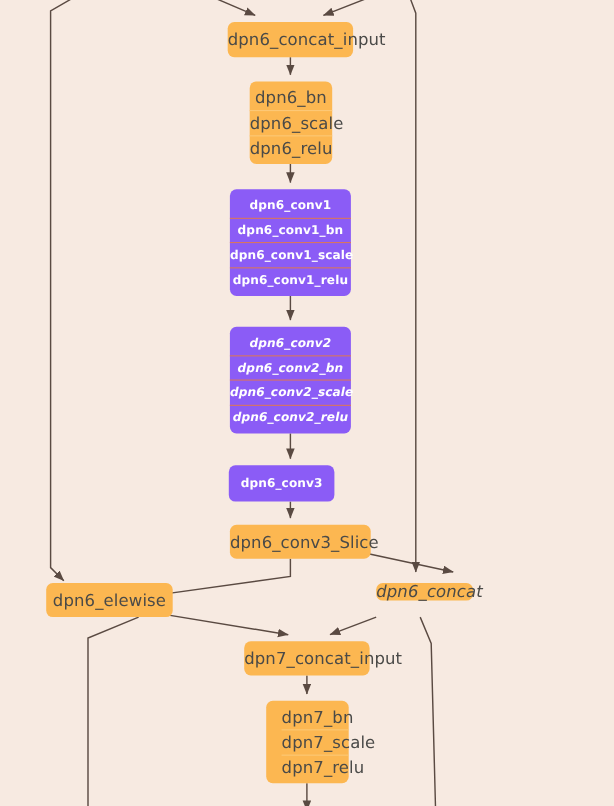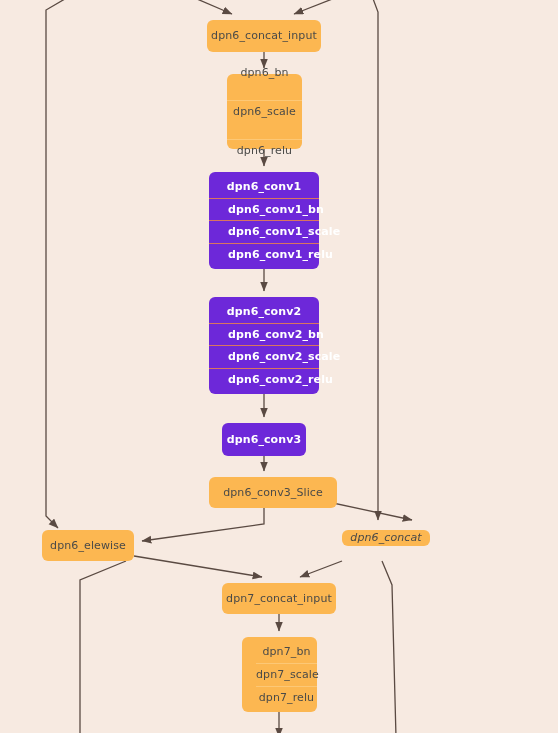--- a/index.html
+++ b/index.html
@@ -33,40 +33,39 @@
     justify-content: center;
     align-items: stretch;
     text-align: center;
     z-index: 2;
   }
   .node.orange {
     background: #fcb751;
     color: #4a4a48;
   }
   .node.red {
-    background: #6d28d9;
+    background: #8b5cf6;
     color: #ffffff;
   }
   .node .row {
-    font-size: 11px;
+    font-size: 15px;
     line-height: 22px;
     white-space: nowrap;
     letter-spacing: 0.1px;
   }
   .node.orange .row + .row {
     border-top: 1px solid #fdc876;
   }
   .node.red .row {
     font-weight: bold;
     font-size: 11px;
     line-height: 21.5px;
   }
   .node.red .row + .row {
     border-top: 1px solid #d9755f;
-    padding-left: 19px;
   }
   .node.single {
     justify-content: center;
   }
 </style>
 </head>
 <body>
 
 <div id="canvas">
 
@@ -102,49 +101,49 @@
 
       <path d="M 279,614 L 279,631" marker-end="url(#arrow)"></path>
       <path d="M 279,712 L 279,737" marker-end="url(#arrow)"></path>
     </g>
   </svg>
 
   <div class="node orange single" style="left:207px; top:20px; width:114px; height:32px;">
     <div class="row">dpn6_concat_input</div>
   </div>
 
-  <div class="node orange" style="left:227px; top:74px; width:75px; height:75px;gap:16px;">
+  <div class="node orange" style="left:227px; top:74px; width:75px; height:75px;">
     <div class="row">dpn6_bn</div>
     <div class="row">dpn6_scale</div>
     <div class="row">dpn6_relu</div>
   </div>
 
   <div class="node red" style="left:209px; top:172px; width:110px; height:97px;">
     <div class="row">dpn6_conv1</div>
     <div class="row">dpn6_conv1_bn</div>
     <div class="row">dpn6_conv1_scale</div>
     <div class="row">dpn6_conv1_relu</div>
   </div>
 
-  <div class="node red" style="left:209px; top:297px; width:110px; height:97px;">
+  <div class="node red" style="left:209px; top:297px; width:110px; height:97px;font-style:italic;">
     <div class="row">dpn6_conv2</div>
     <div class="row">dpn6_conv2_bn</div>
     <div class="row">dpn6_conv2_scale</div>
     <div class="row">dpn6_conv2_relu</div>
   </div>
 
-  <div class="node red single" style="left:222px; top:423px; width:84px; height:33px;">
+  <div class="node red single" style="left:208px; top:423px; width:96px; height:33px;">
     <div class="row">dpn6_conv3</div>
   </div>
 
   <div class="node orange single" style="left:209px; top:477px; width:128px; height:31px;">
     <div class="row">dpn6_conv3_Slice</div>
   </div>
 
-  <div class="node orange single" style="left:42px; top:530px; width:92px; height:31px;">
+  <div class="node orange single" style="left:42px; top:530px; width:115px; height:31px;">
     <div class="row">dpn6_elewise</div>
   </div>
 
   <div class="node orange single" style="left:342px; top:530px; width:88px; height:16px;font-style:italic;">
     <div class="row">dpn6_concat</div>
   </div>
 
   <div class="node orange single" style="left:222px; top:583px; width:114px; height:31px;">
     <div class="row">dpn7_concat_input</div>
   </div>

